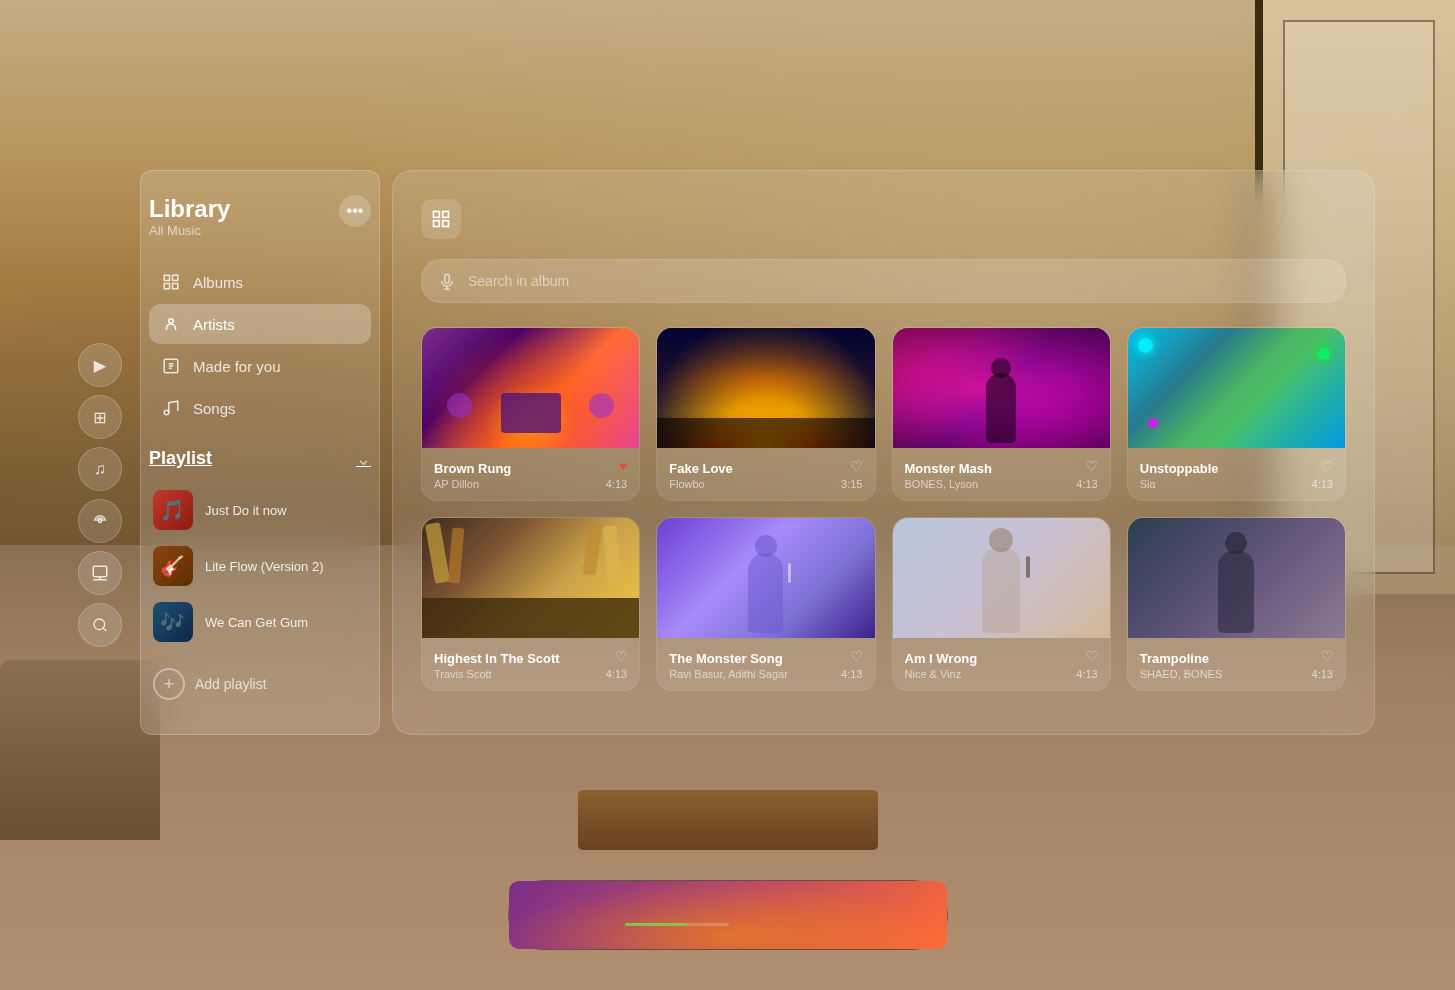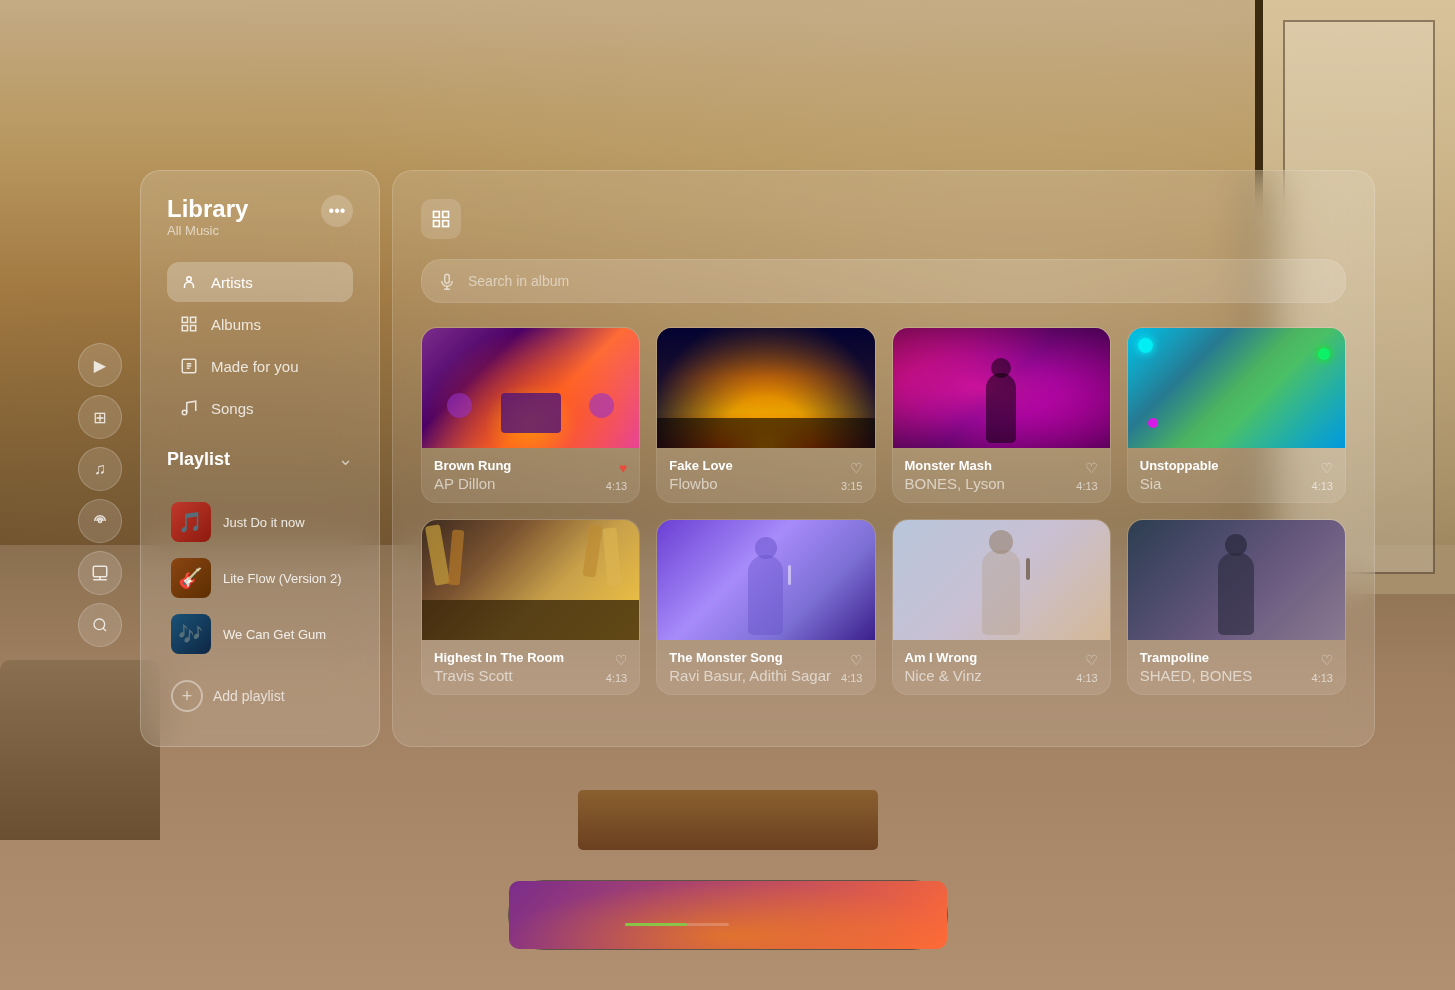--- a/index.html
+++ b/index.html
@@ -101,22 +101,22 @@
       z-index: 10;
     }
 
     
     .sidebar {
       width: 240px;
       min-width: 240px;
       background: rgba(255,255,255,0.15);
       backdrop-filter: blur(20px);
       -webkit-backdrop-filter: blur(20px);
-      border-radius: 20px;
-      padding: 24px 26px;
+      border-radius: 12px;
+      padding: 24px 8px;
       color: white;
       border: 1px solid rgba(255,255,255,0.2);
     }
 
     .sidebar-header {
       display: flex;
       justify-content: space-between;
       align-items: flex-start;
       margin-bottom: 4px;
     }
@@ -174,22 +174,23 @@
       font-size: 14px;
     }
 
     .playlist-section {
       margin-top: 20px;
     }
 
     .playlist-header {
       display: flex;
       justify-content: space-between;
-      align-items: flex-end;
-      margin-bottom: 24px;
+      align-items: flex-start;
+      margin-bottom: 12px;
+      text-decoration: underline;
     }
 
     .playlist-title {
       font-size: 18px;
       font-weight: 700;
       color: white;
     }
 
     .playlist-item {
       display: flex;
@@ -419,21 +420,21 @@
       align-items: flex-end;
     }
 
     .song-name {
       font-size: 13px;
       font-weight: 600;
       color: white;
     }
 
     .song-artist {
-      font-size: 15px;
+      font-size: 11px;
       color: rgba(255,255,255,0.6);
       margin-top: 2px;
     }
 
     .song-duration {
       font-size: 11px;
       color: rgba(255,255,255,0.6);
     }
 
     .heart-icon {
@@ -629,42 +630,42 @@
   <div class="sidebar">
     <div class="sidebar-header">
       <div>
         <div class="sidebar-title">Library</div>
         <div class="sidebar-subtitle">All Music</div>
       </div>
       <button class="more-btn">•••</button>
     </div>
 
 
-    <div class="nav-item active">
-      <span class="nav-icon">
-        <svg width="18" height="18" viewBox="0 0 24 24" fill="none" stroke="currentColor" stroke-width="2">
-          <circle cx="12" cy="8" r="3"></circle>
-          <path d="M6 20v-2a6 6 0 0 1 12 0v2"></path>
-        </svg>
-      </span>
-      <span>Artists</span>
-    </div>
-
     <div class="nav-item">
       <span class="nav-icon">
         <svg width="18" height="18" viewBox="0 0 24 24" fill="none" stroke="currentColor" stroke-width="2">
           <rect x="3" y="3" width="7" height="7"></rect>
           <rect x="14" y="3" width="7" height="7"></rect>
           <rect x="3" y="14" width="7" height="7"></rect>
           <rect x="14" y="14" width="7" height="7"></rect>
         </svg>
       </span>
       <span>Albums</span>
     </div>
 
+    <div class="nav-item active">
+      <span class="nav-icon">
+        <svg width="18" height="18" viewBox="0 0 24 24" fill="none" stroke="currentColor" stroke-width="2">
+          <circle cx="12" cy="8" r="3"></circle>
+          <path d="M6 20v-2a6 6 0 0 1 12 0v2"></path>
+        </svg>
+      </span>
+      <span>Artists</span>
+    </div>
+
     <div class="nav-item">
       <span class="nav-icon">
         <svg width="18" height="18" viewBox="0 0 24 24" fill="none" stroke="currentColor" stroke-width="2">
           <rect x="3" y="3" width="18" height="18" rx="2"></rect>
           <path d="M9 9h6M9 12h6M9 15h4"></path>
         </svg>
       </span>
       <span>Made for you</span>
     </div>
 
@@ -817,21 +818,21 @@
         <div class="song-thumb art-5">
 
           <div style="position:absolute;top:5px;left:8px;width:15px;height:60px;background:rgba(200,160,60,0.7);border-radius:3px;transform:rotate(-10deg);"></div>
           <div style="position:absolute;top:10px;left:28px;width:12px;height:55px;background:rgba(180,120,40,0.7);border-radius:3px;transform:rotate(5deg);"></div>
           <div style="position:absolute;top:8px;right:20px;width:14px;height:58px;background:rgba(220,180,80,0.7);border-radius:3px;transform:rotate(-5deg);"></div>
           <div style="position:absolute;top:5px;right:40px;width:13px;height:52px;background:rgba(190,140,50,0.7);border-radius:3px;transform:rotate(8deg);"></div>
           <div style="position:absolute;bottom:0;left:0;right:0;height:40px;background:rgba(60,40,10,0.8);"></div>
         </div>
         <div class="song-info">
           <div>
-            <div class="song-name">Highest In The Room</div>
+            <div class="song-name">Highest In The Scott</div>
             <div class="song-artist">Travis Scott</div>
           </div>
           <div class="song-right">
             <span class="heart-outline">♡</span>
             <span class="song-duration">4:13</span>
           </div>
         </div>
       </div>
 
       <div class="song-card">

